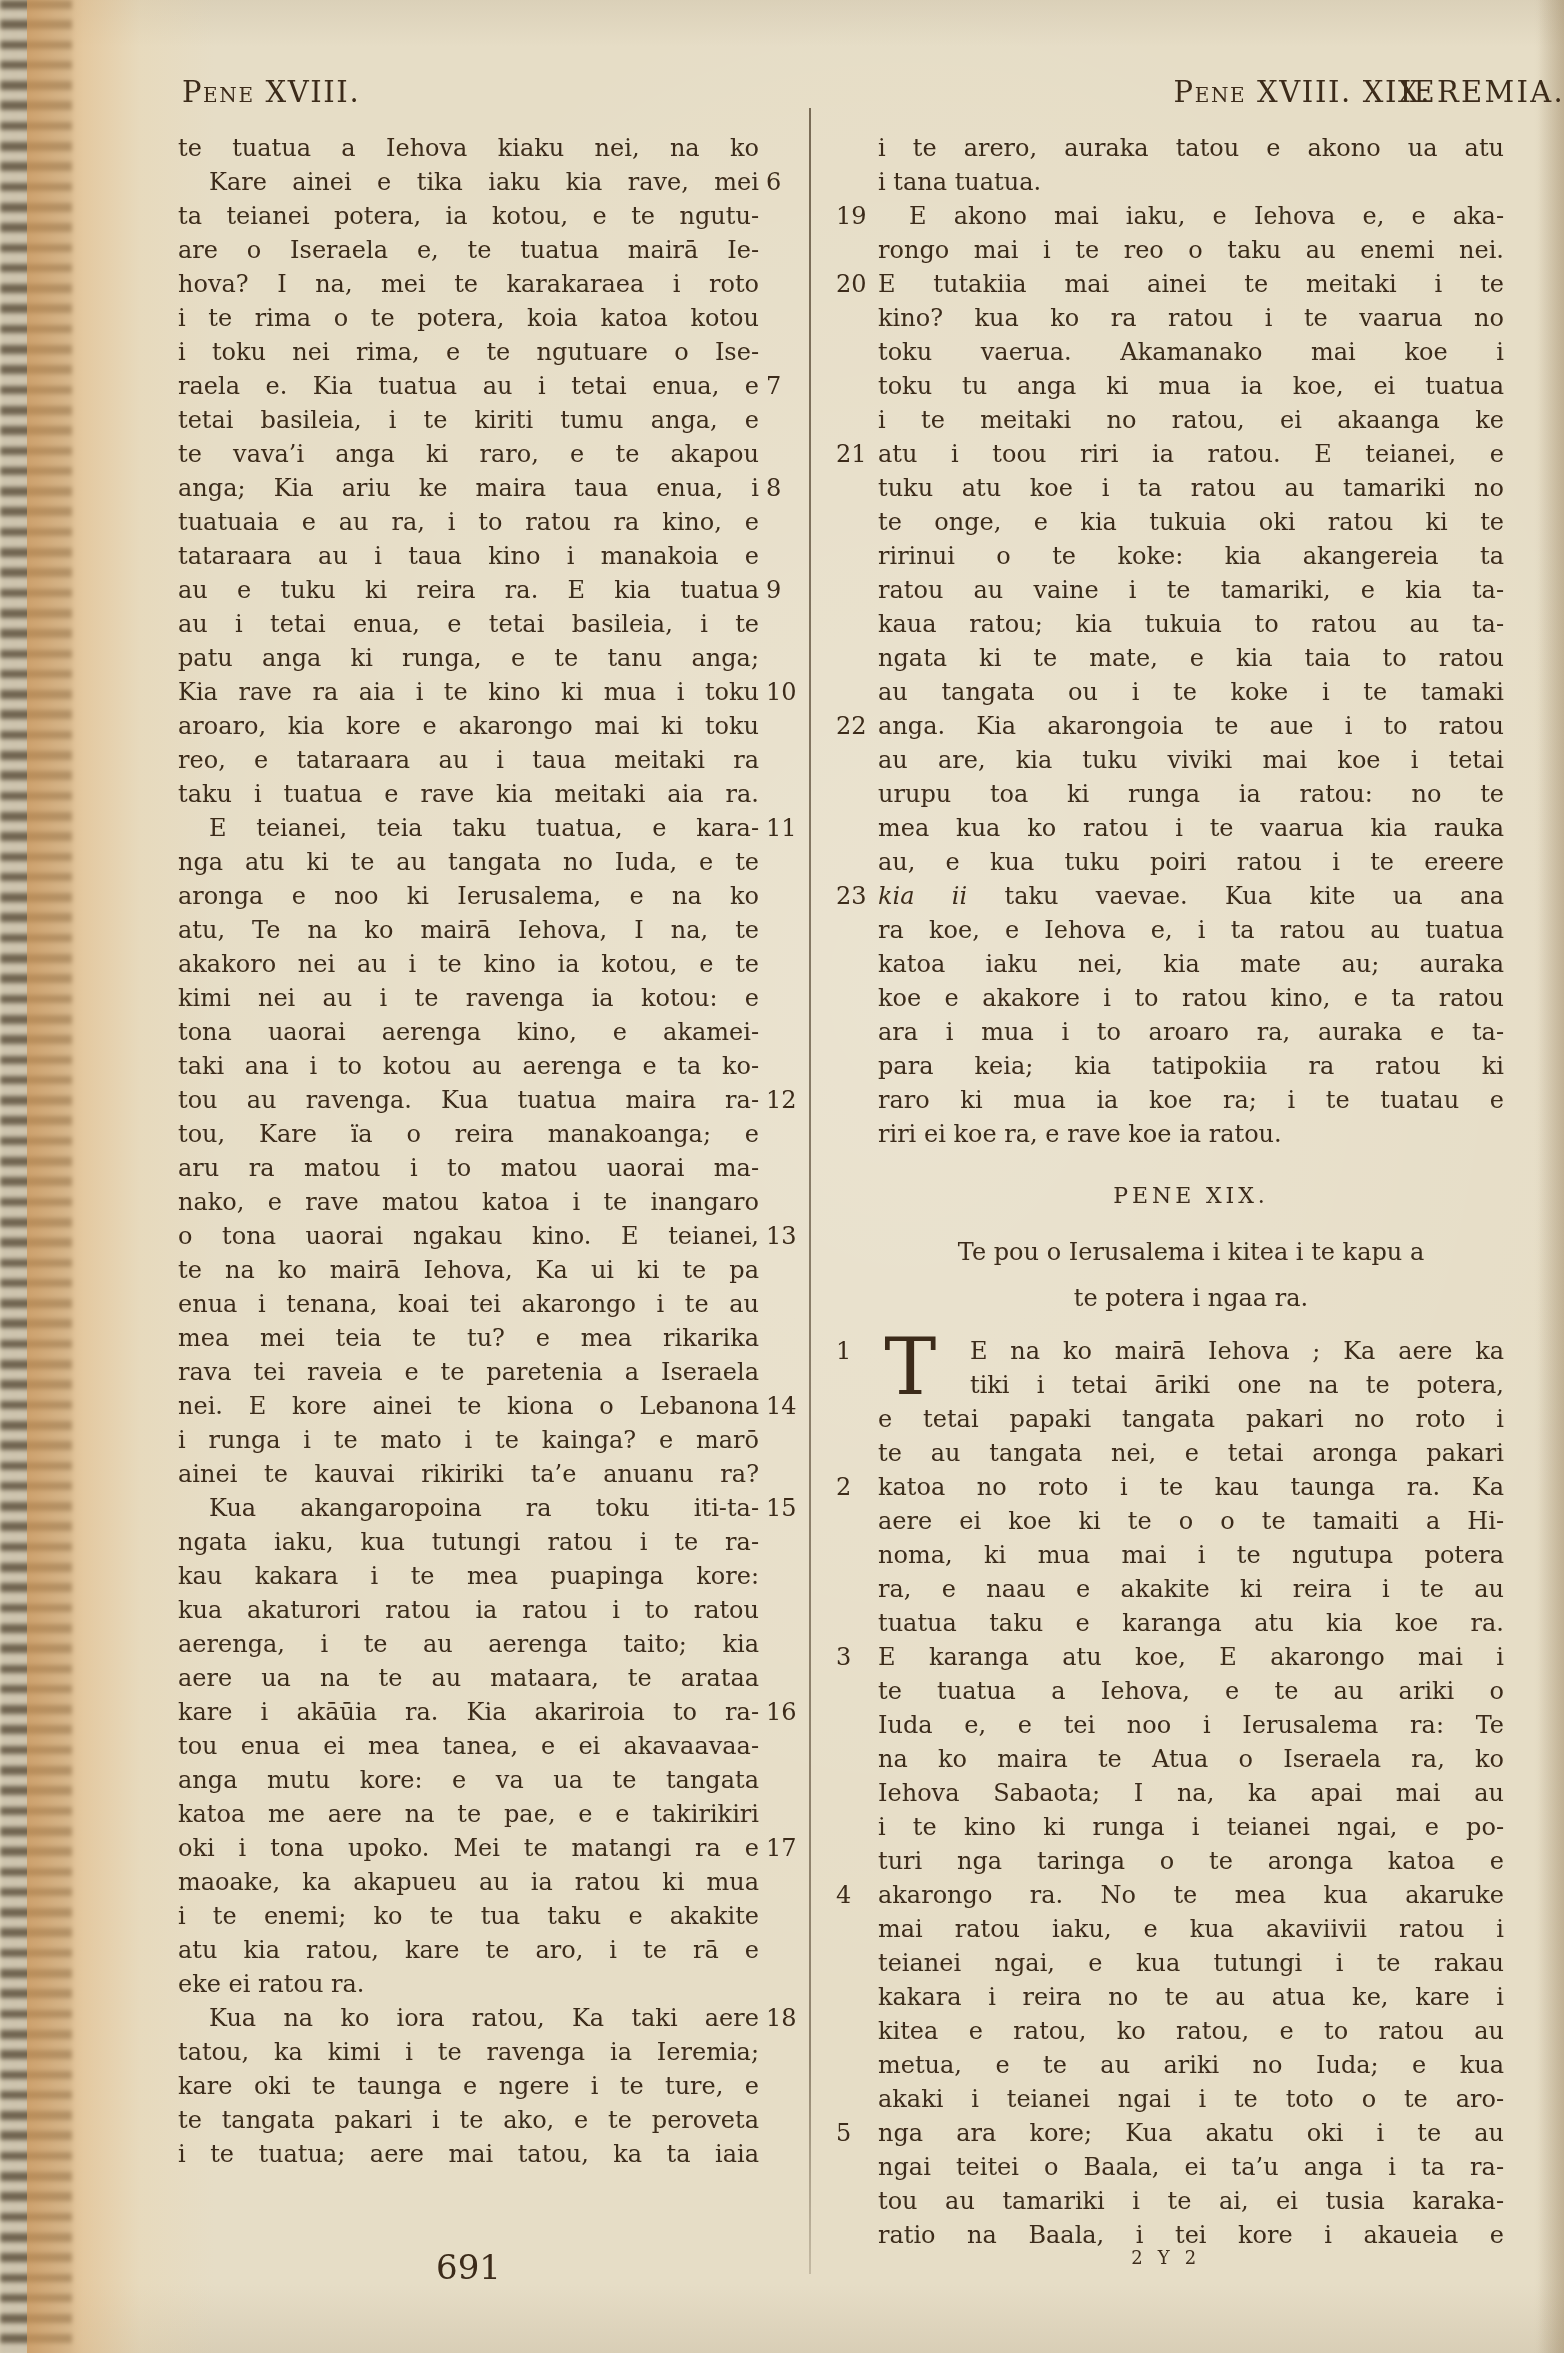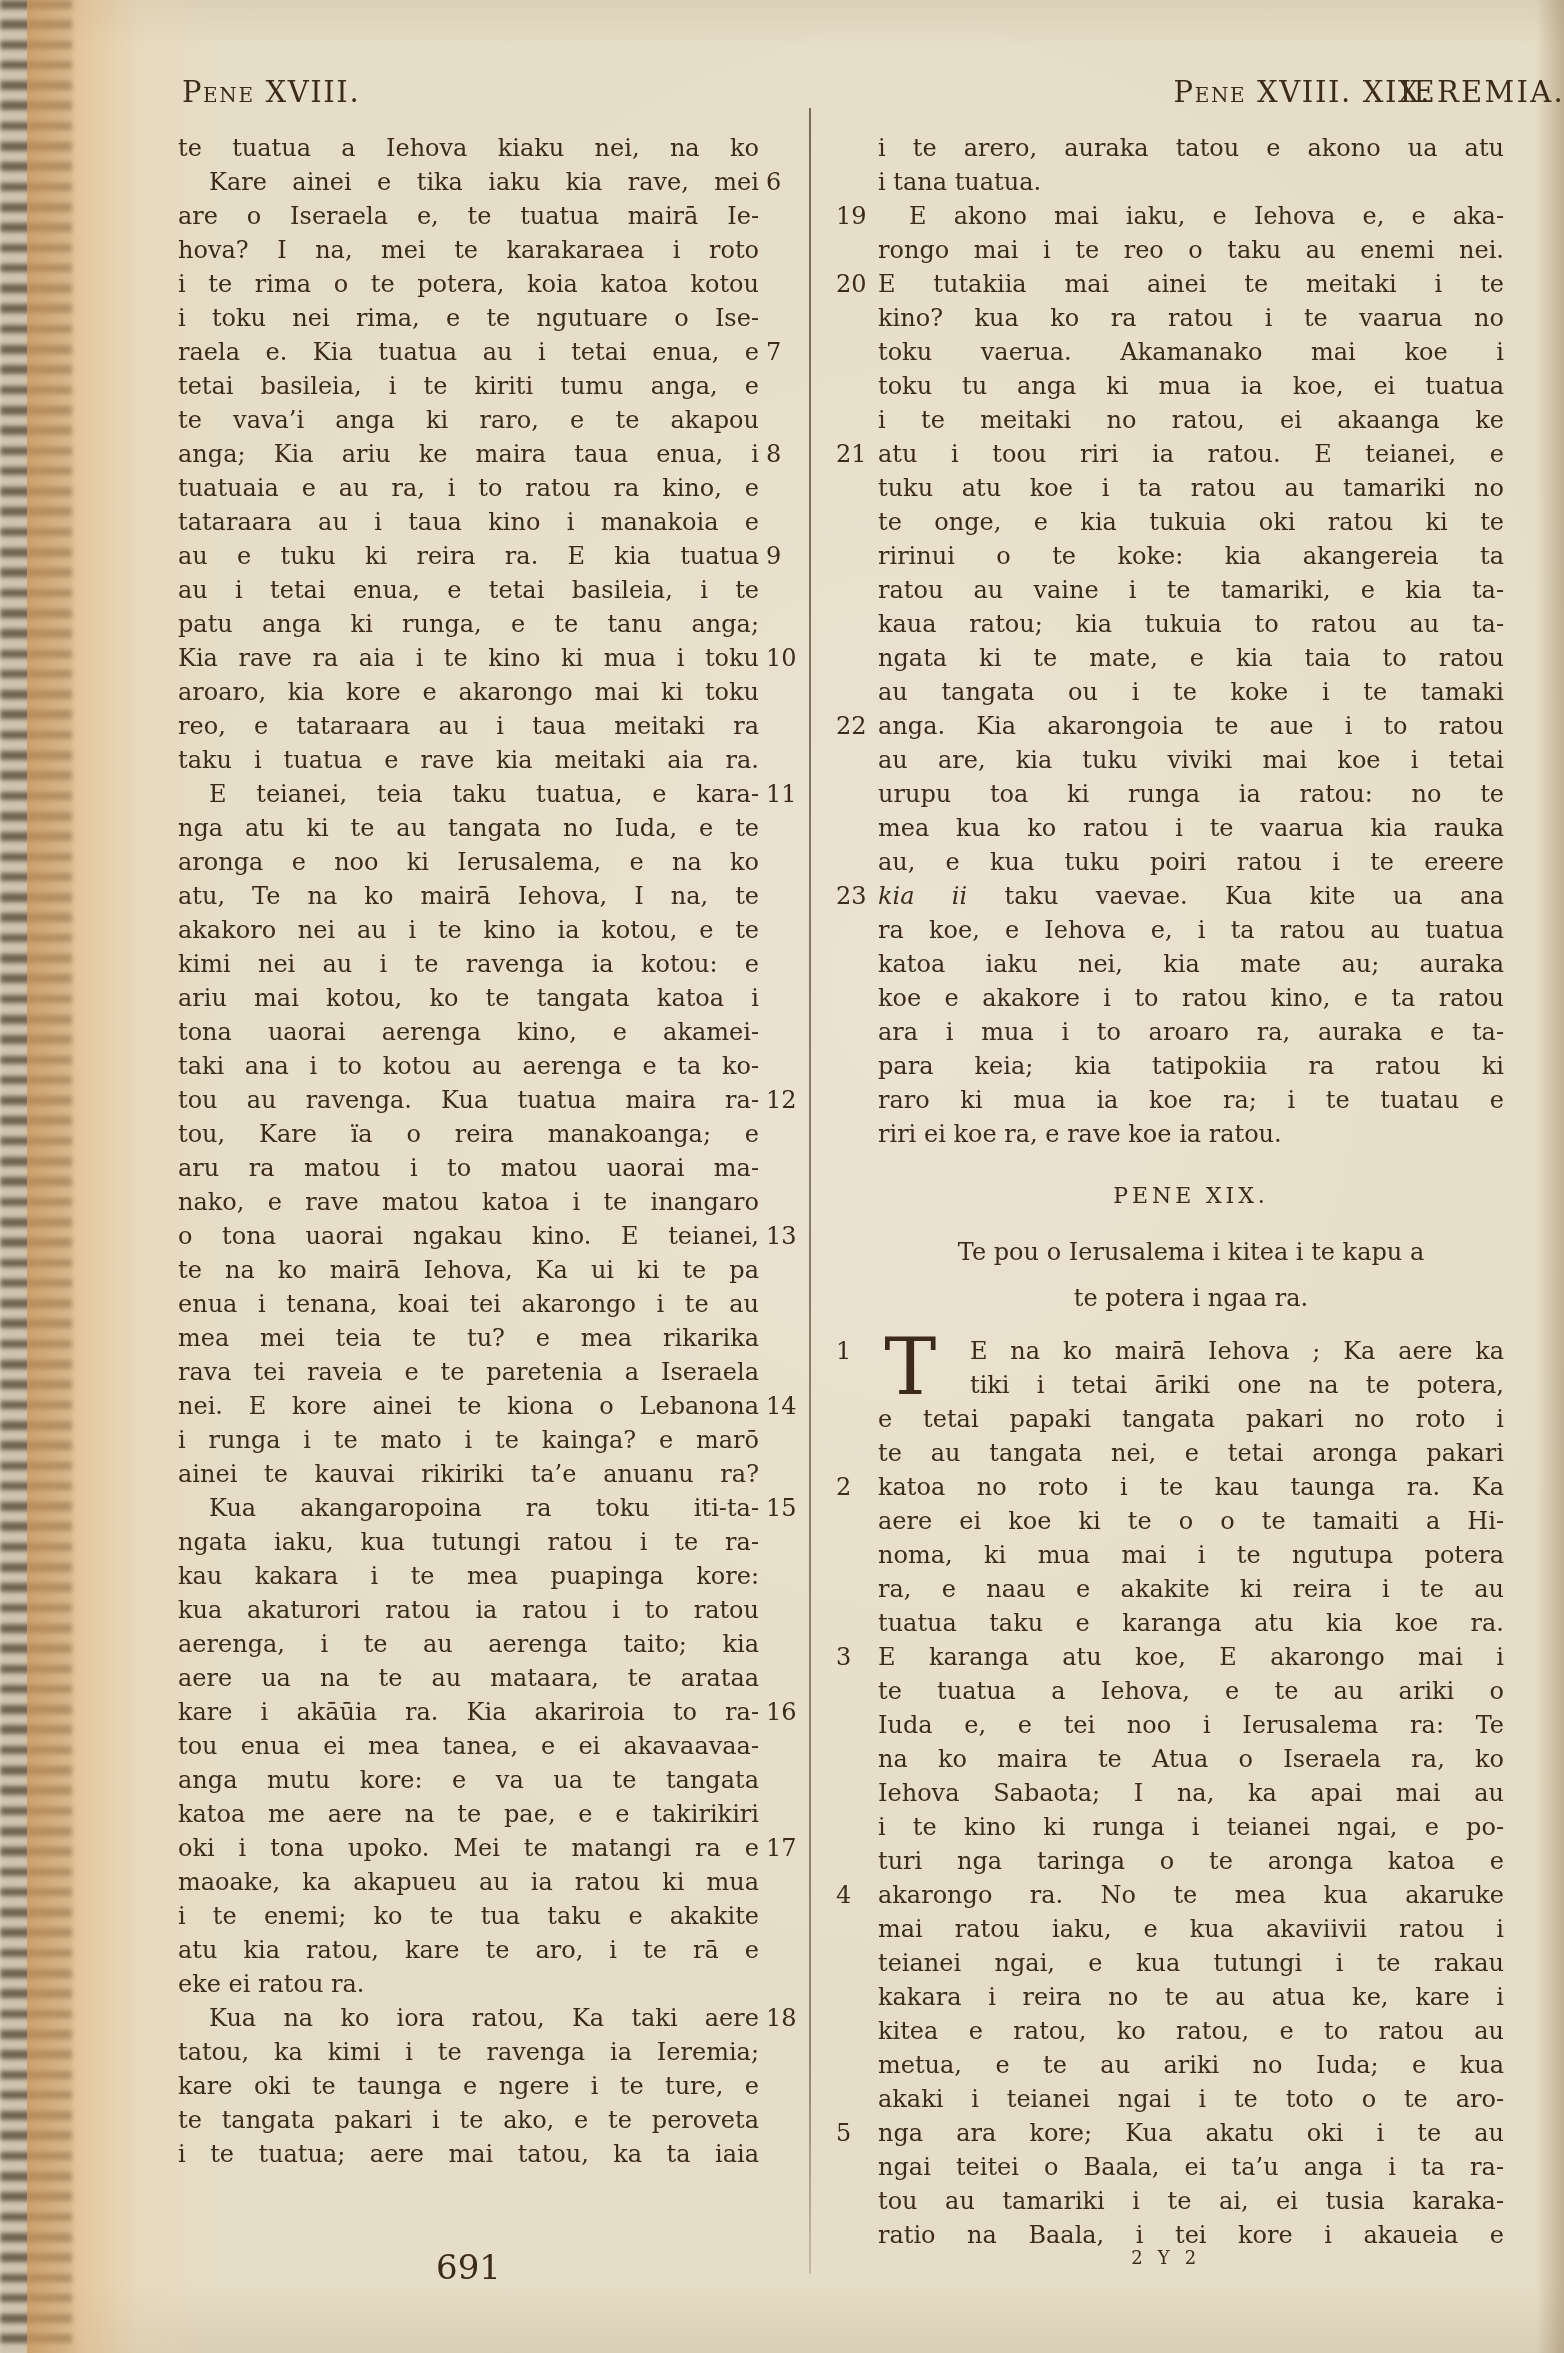--- a/index.html
+++ b/index.html
@@ -81,20 +81,21 @@
     <span class="h-left">Pene XVIII.</span>
     <span class="h-center">IEREMIA.</span>
     <span class="h-right">Pene XVIII. XIX.</span>
   </div>
 
   <div class="divider"></div>
 
   <div class="col col-left">
       <div class="line">te tuatua a Iehova kiaku nei, na ko</div>
       <div class="line ind"><span class="num">6</span>Kare ainei e tika iaku kia rave, mei</div>
+      <div class="line">ta teianei potera, ia kotou, e te ngutu-</div>
       <div class="line">are o Iseraela e, te tuatua mairā Ie-</div>
       <div class="line">hova?  I na, mei te karakaraea i roto</div>
       <div class="line">i te rima o te potera, koia katoa kotou</div>
       <div class="line">i toku nei rima, e te ngutuare o Ise-</div>
       <div class="line"><span class="num">7</span>raela e.  Kia tuatua au i tetai enua, e</div>
       <div class="line">tetai basileia, i te kiriti tumu anga, e</div>
       <div class="line">te vava’i anga ki raro, e te akapou</div>
       <div class="line"><span class="num">8</span>anga; Kia ariu ke maira taua enua, i</div>
       <div class="line">tuatuaia e au ra, i to ratou ra kino, e</div>
       <div class="line">tataraara au i taua kino i manakoia e</div>
@@ -104,21 +105,20 @@
       <div class="line"><span class="num">10</span>Kia rave ra aia i te kino ki mua i toku</div>
       <div class="line">aroaro, kia kore e akarongo mai ki toku</div>
       <div class="line">reo, e tataraara au i taua meitaki ra</div>
       <div class="line">taku i tuatua e rave kia meitaki aia ra.</div>
       <div class="line ind"><span class="num">11</span>E teianei, teia taku tuatua, e kara-</div>
       <div class="line">nga atu ki te au tangata no Iuda, e te</div>
       <div class="line">aronga e noo ki Ierusalema, e na ko</div>
       <div class="line">atu, Te na ko mairā Iehova, I na, te</div>
       <div class="line">akakoro nei au i te kino ia kotou, e te</div>
       <div class="line">kimi nei au i te ravenga ia kotou: e</div>
-      <div class="line">ariu mai kotou, ko te tangata katoa i</div>
       <div class="line">tona uaorai aerenga kino, e akamei-</div>
       <div class="line">taki ana i to kotou au aerenga e ta ko-</div>
       <div class="line"><span class="num">12</span>tou au ravenga.  Kua tuatua maira ra-</div>
       <div class="line">tou, Kare ïa o reira manakoanga; e</div>
       <div class="line">aru ra matou i to matou uaorai ma-</div>
       <div class="line">nako, e rave matou katoa i te inangaro</div>
       <div class="line"><span class="num">13</span>o tona uaorai ngakau kino.  E teianei,</div>
       <div class="line">te na ko mairā Iehova, Ka ui ki te pa</div>
       <div class="line">enua i tenana, koai tei akarongo i te au</div>
       <div class="line">mea mei teia te tu? e mea rikarika</div>

